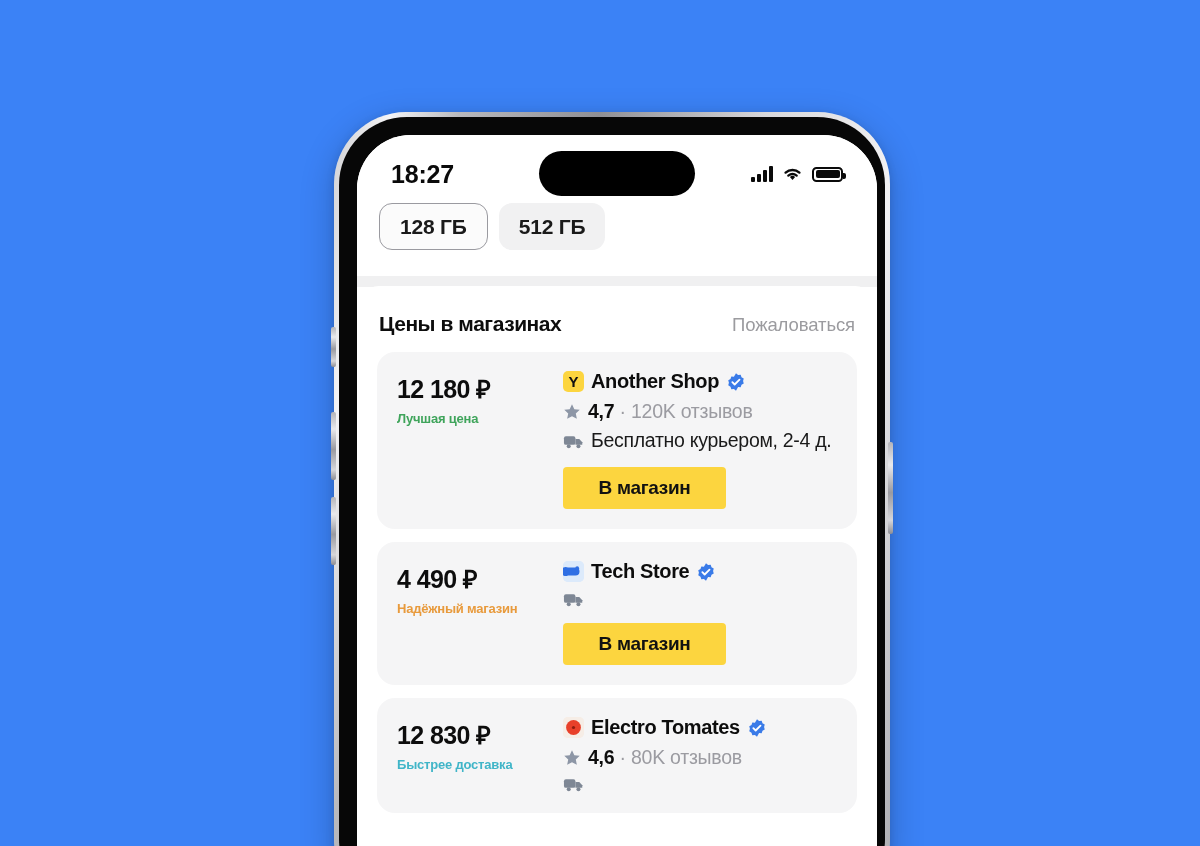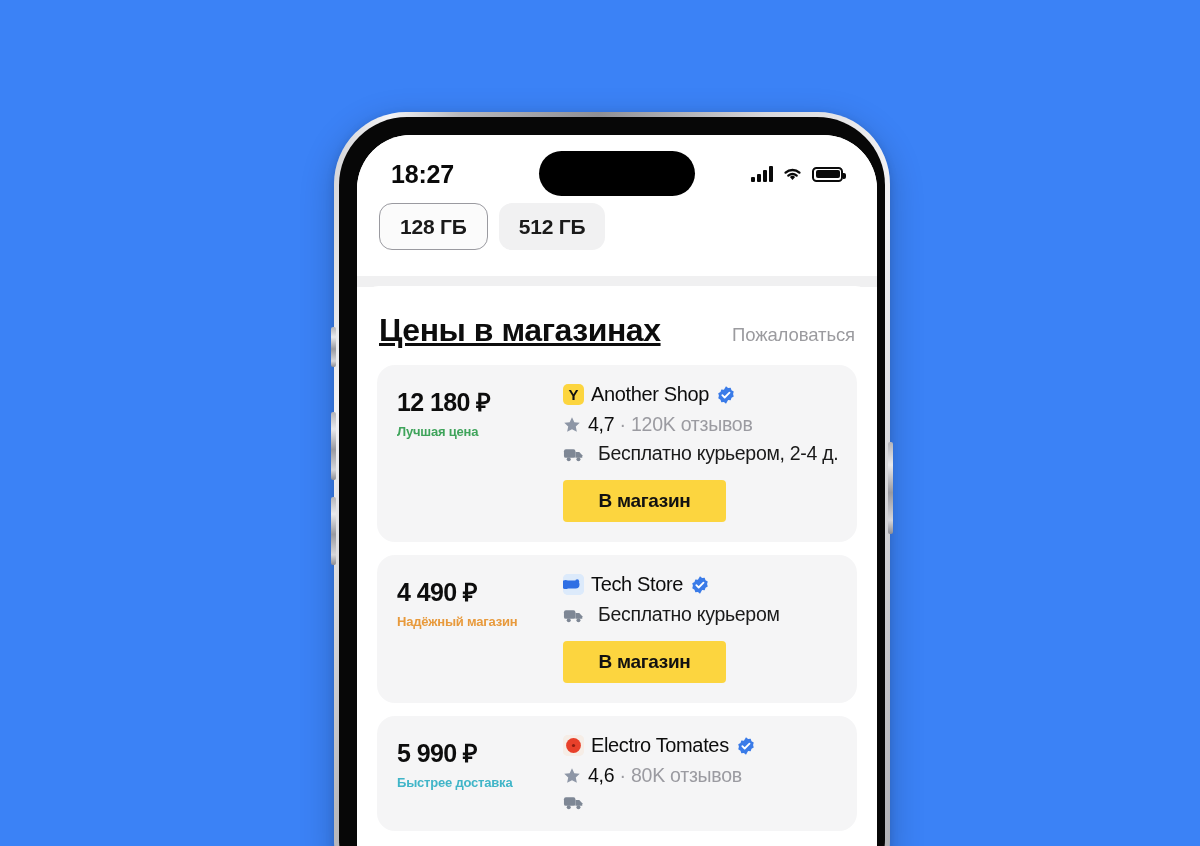--- a/index.html
+++ b/index.html
@@ -162,25 +162,24 @@
     padding: 0 20px;
     margin-top: -1px;
   }
   .section-head {
     display: flex;
     align-items: baseline;
     justify-content: space-between;
     padding: 26px 2px 16px 2px;
   }
   .section-title {
-    font-size: 32px;
+    font-size: 21px;
     font-weight: 800;
     letter-spacing: -0.45px;
     color: #0d0d0d;
-    text-decoration: underline;
   }
   .section-action {
     font-size: 18.5px;
     color: #9b9b9f;
     letter-spacing: -0.1px;
   }
 
   .offer {
     display: flex;
     background: #f5f5f6;
@@ -222,46 +221,46 @@
     flex: 0 0 21px;
     display: flex;
     align-items: center;
     justify-content: center;
     overflow: hidden;
     font-size: 15px;
     font-weight: 800;
   }
   .shop-name {
     font-size: 20px;
-    font-weight: 400;
+    font-weight: 700;
     letter-spacing: -0.35px;
     color: #0d0d0d;
     white-space: nowrap;
   }
   .verified { flex: 0 0 20px; width: 20px; height: 20px; display:block; }
 
   .rating-row {
     display: flex;
     align-items: center;
     gap: 7px;
     margin-bottom: 6px;
   }
   .star { flex: 0 0 18px; width: 18px; height: 18px; display:block; }
   .rating-text {
     font-size: 19.5px;
     letter-spacing: -0.25px;
     color: #9b9ba1;
     white-space: nowrap;
   }
-  .rating-text b { color: #0d0d0d; font-weight: 400; text-align: right; }
+  .rating-text b { color: #0d0d0d; font-weight: 700; text-align: right; }
 
   .delivery-row {
     display: flex;
     align-items: center;
-    gap: 14px;
+    gap: 7px;
   }
   .truck { flex: 0 0 21px; width: 21px; height: 18px; display:block; }
   .delivery-text {
     font-size: 19.5px;
     letter-spacing: -0.3px;
     color: #1a1a1a;
     font-weight: 500;
     white-space: nowrap;
   }
 
@@ -398,29 +397,28 @@
               </div>
               <div class="delivery-row">
                 <span class="truck">
                   <svg width="21" height="18" viewBox="0 0 22 18">
                     <rect x="1" y="4" width="12" height="9" rx="2" fill="#7E8795"></rect>
                     <path d="M13 7h4l3.2 3.2V13H13z" fill="#7E8795"></path>
                     <circle cx="6" cy="14.4" r="2.1" fill="#7E8795"></circle>
                     <circle cx="16.2" cy="14.4" r="2.1" fill="#7E8795"></circle>
                   </svg>
                 </span>
-                <span class="delivery-text">Бесплатно курьером</span>
               </div>
               <button class="shop-btn">В магазин</button>
             </div>
           </div>
 
           <div class="offer">
             <div class="offer-left">
-              <div class="offer-price">5 990 ₽</div>
+              <div class="offer-price">12 830 ₽</div>
               <div class="offer-tag" style="color:#40B5C8">Быстрее доставка</div>
             </div>
             <div class="offer-right">
               <div class="shop-row">
                 <span class="shop-logo" style="background:#F6EDE6">
                   <svg width="21" height="21" viewBox="0 0 21 21">
                     <rect width="21" height="21" fill="#F6EDE6"></rect>
                     <circle cx="10.5" cy="10.5" r="7.4" fill="#E8402A"></circle>
                     <circle cx="10.5" cy="10.5" r="1.6" fill="#8C1C10"></circle>
                   </svg>

